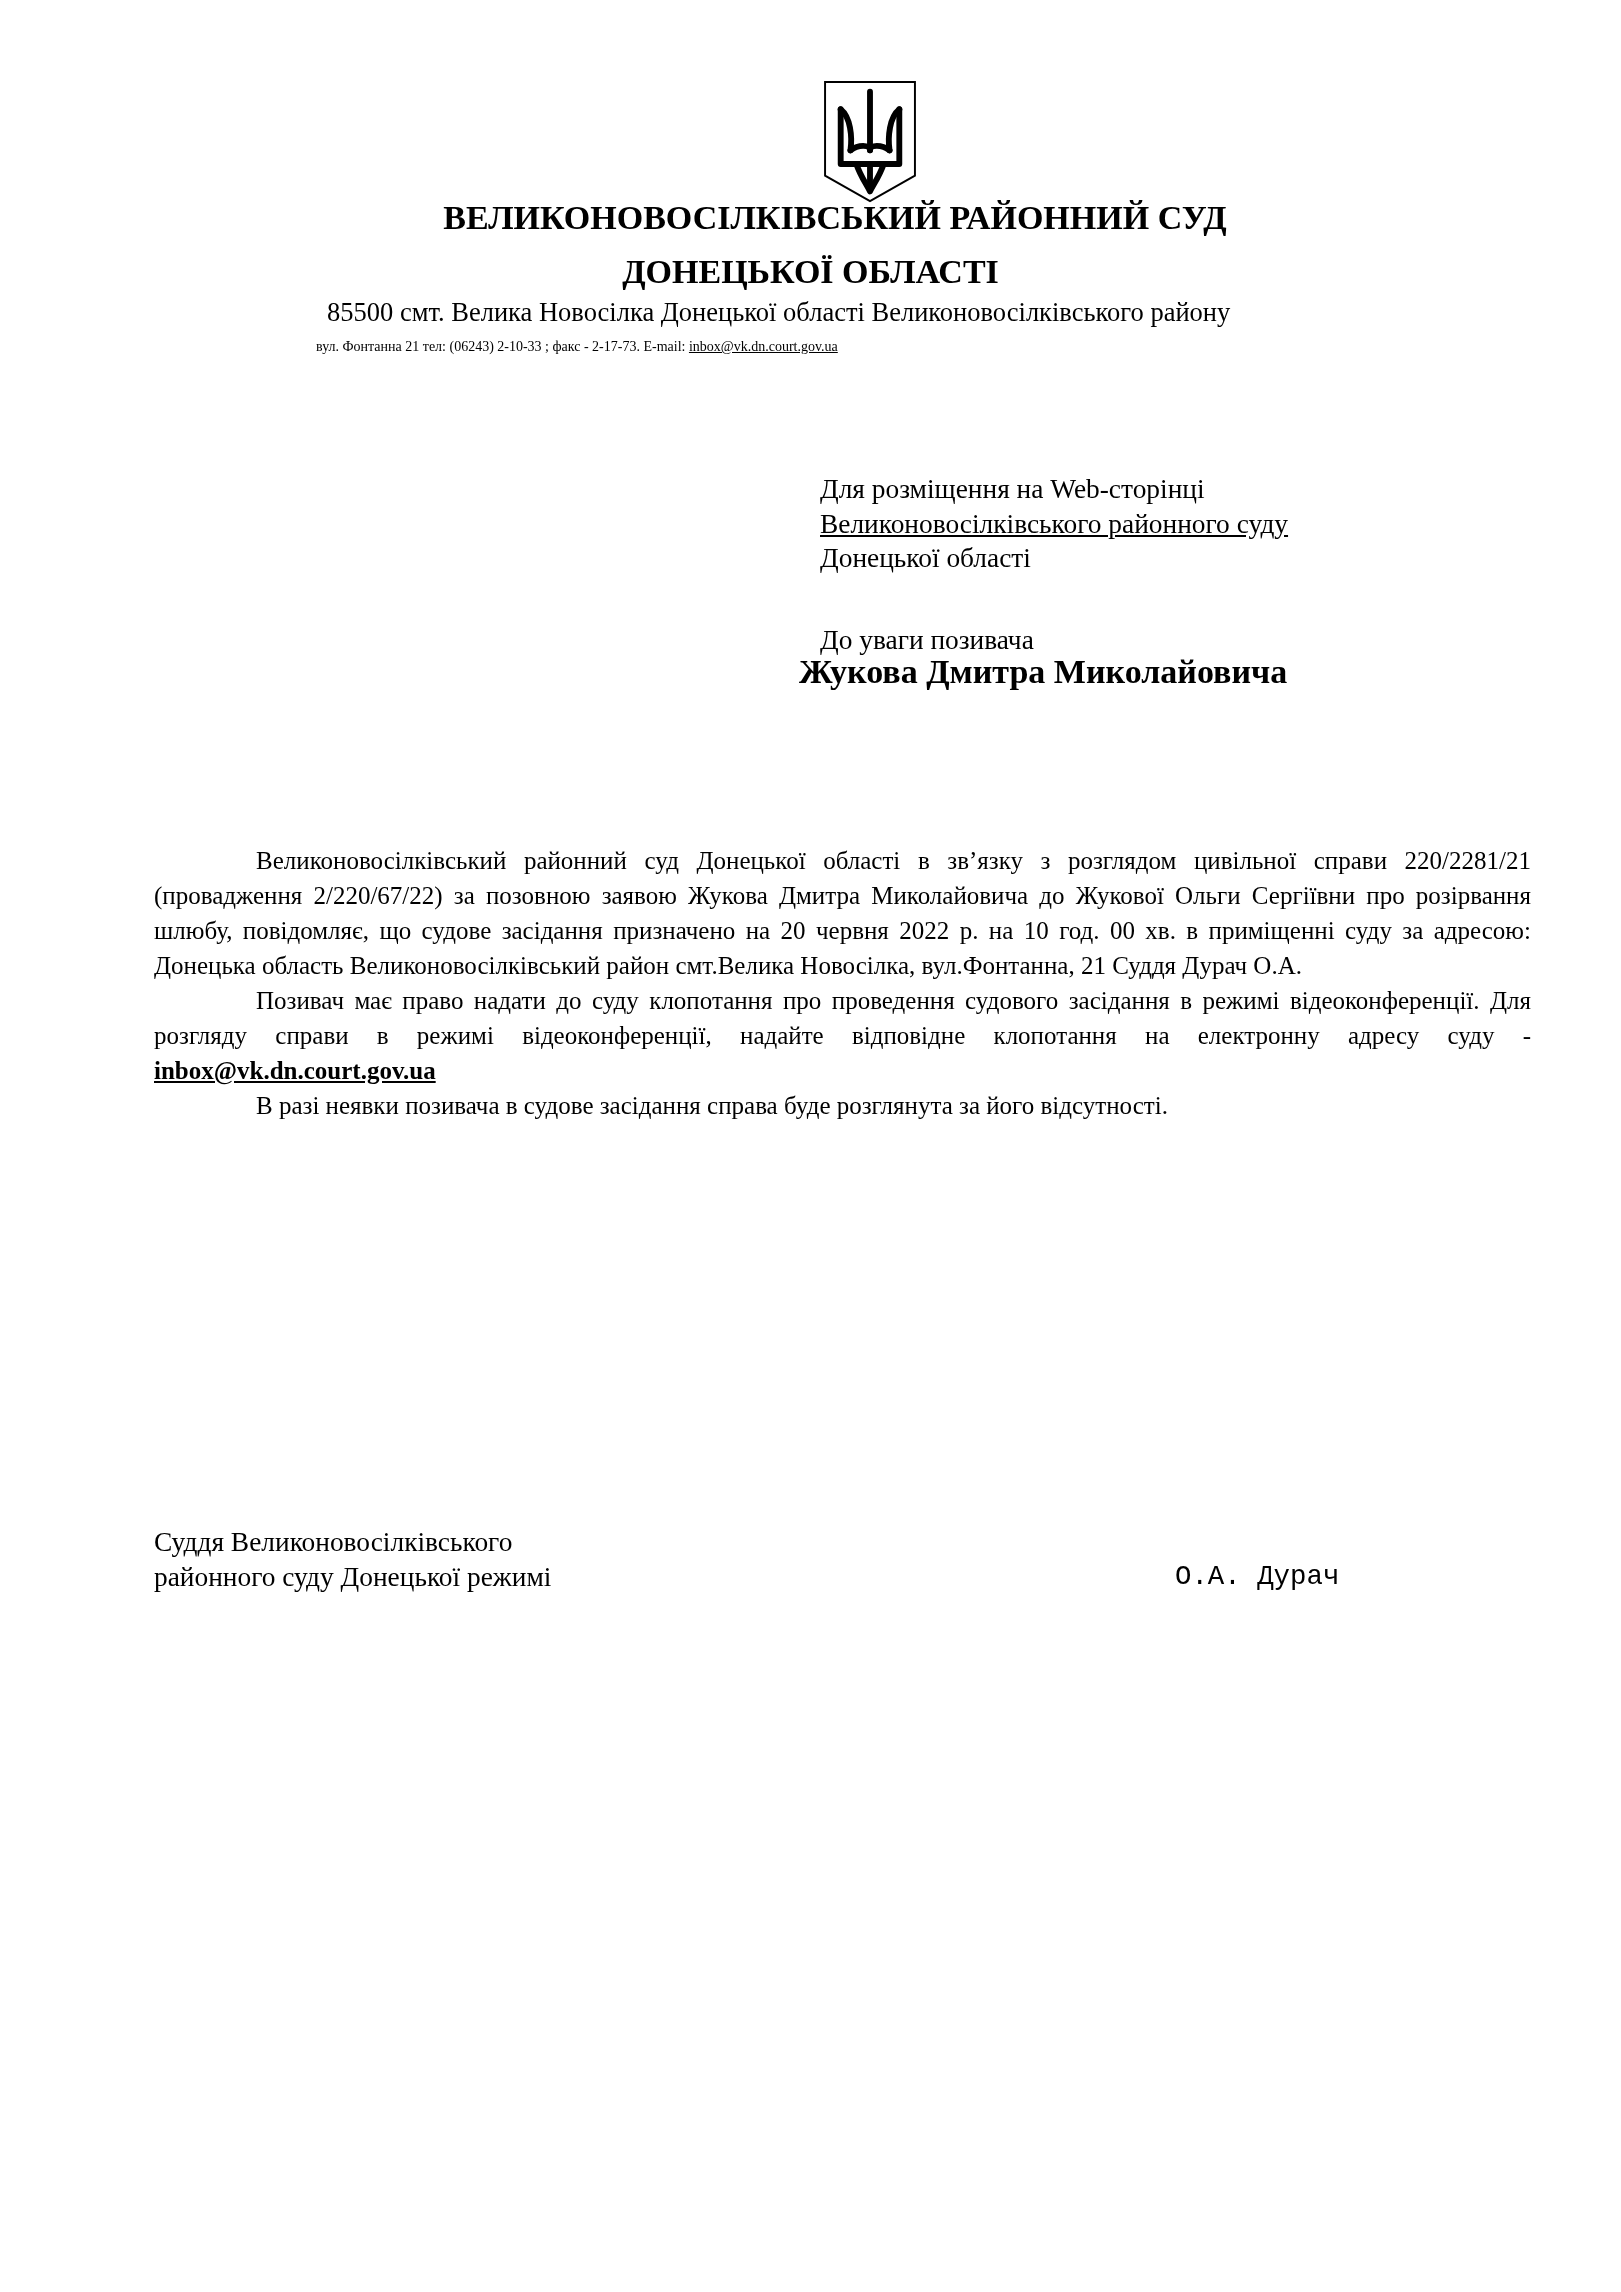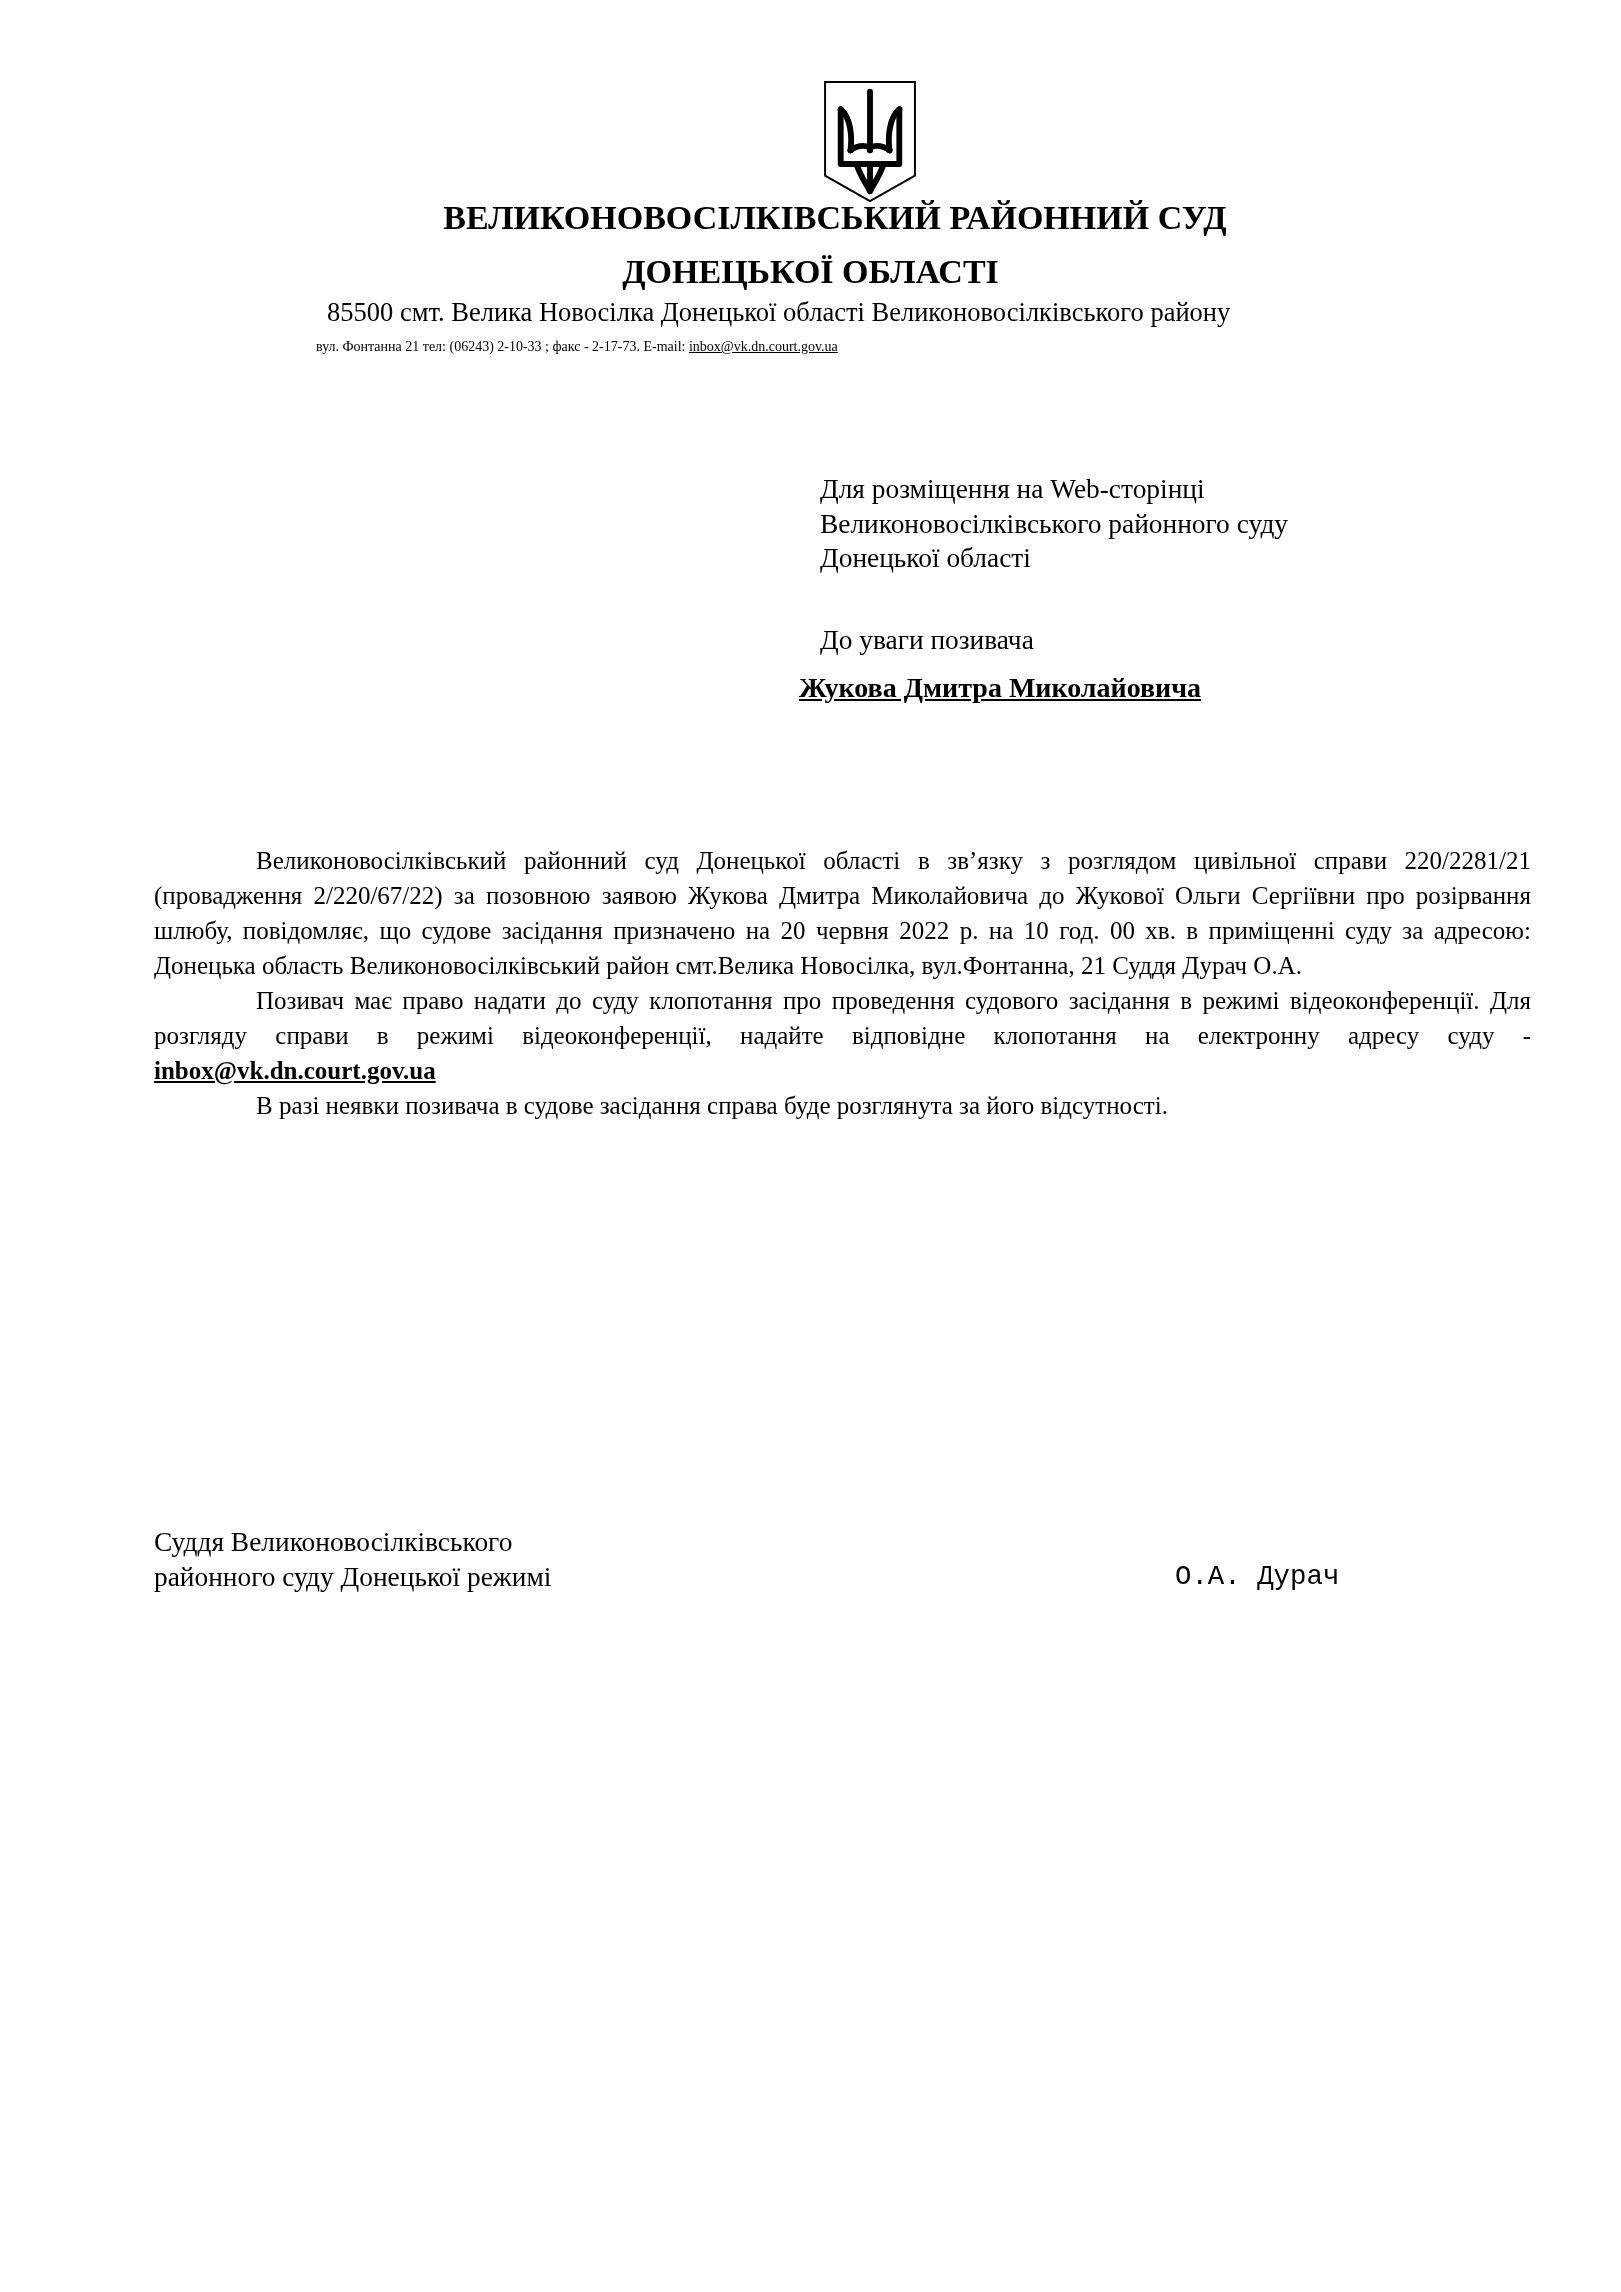--- a/index.html
+++ b/index.html
@@ -7,22 +7,22 @@
          font-family: "Liberation Serif", "DejaVu Serif", serif; color: #000; }
   .abs { position: absolute; }
   .emblem { left: 821px; top: 78px; width: 98px; height: 127px; }
   .court-title { left: 0; width: 1621px; text-align: center; font-weight: bold; font-size: 34px; line-height: 39px; }
   .t1 { top: 198px; padding-left: 49px; box-sizing: border-box; }
   .t2 { top: 252px; padding-left: 0px; box-sizing: border-box; }
   .addr1 { left: 327px; top: 297px; font-size: 26.5px; line-height: 31px; white-space: nowrap; }
   .addr2 { left: 316px; top: 334px; font-size: 14px; line-height: 25.5px; white-space: nowrap; }
   .addr2 .u { text-decoration: underline; }
   .recip { left: 820px; font-size: 27.4px; line-height: 33px; white-space: nowrap; }
-  .r1 { top: 473px; font-family: Liberation Serif, serif; } .r2 { top: 508px; } .r3 { top: 542px; } .r4 { top: 624px; }
-  .rname { left: 799px; top: 671px; font-size: 28px; line-height: 33px; font-weight: bold; text-decoration: underline; white-space: nowrap; }
+  .r1 { top: 473px; font-family: Liberation Serif, serif; } .r2 { top: 508px; text-decoration: underline; } .r3 { top: 542px; } .r4 { top: 624px; }
+  .rname { left: 799px; top: 655px; font-size: 34px; line-height: 33px; font-weight: bold; white-space: nowrap; }
   .body-text { left: 154px; width: 1377px; font-size: 25px; line-height: 35px; text-align: justify; }
   .body-text p { margin: 0; text-indent: 102px; }
   .body-text .b { font-weight: bold; text-decoration: underline; }
   .para1 { top: 843px; }
   .sig { left: 154px; font-size: 27.4px; line-height: 34px; white-space: nowrap; }
   .s1 { top: 1525px; } .s2 { top: 1560px; }
   .signame { left: 1175px; top: 1560px; font-size: 27.4px; line-height: 34px; white-space: nowrap; font-family: Liberation Mono, monospace; }
 </style>
 </head>
 <body>

